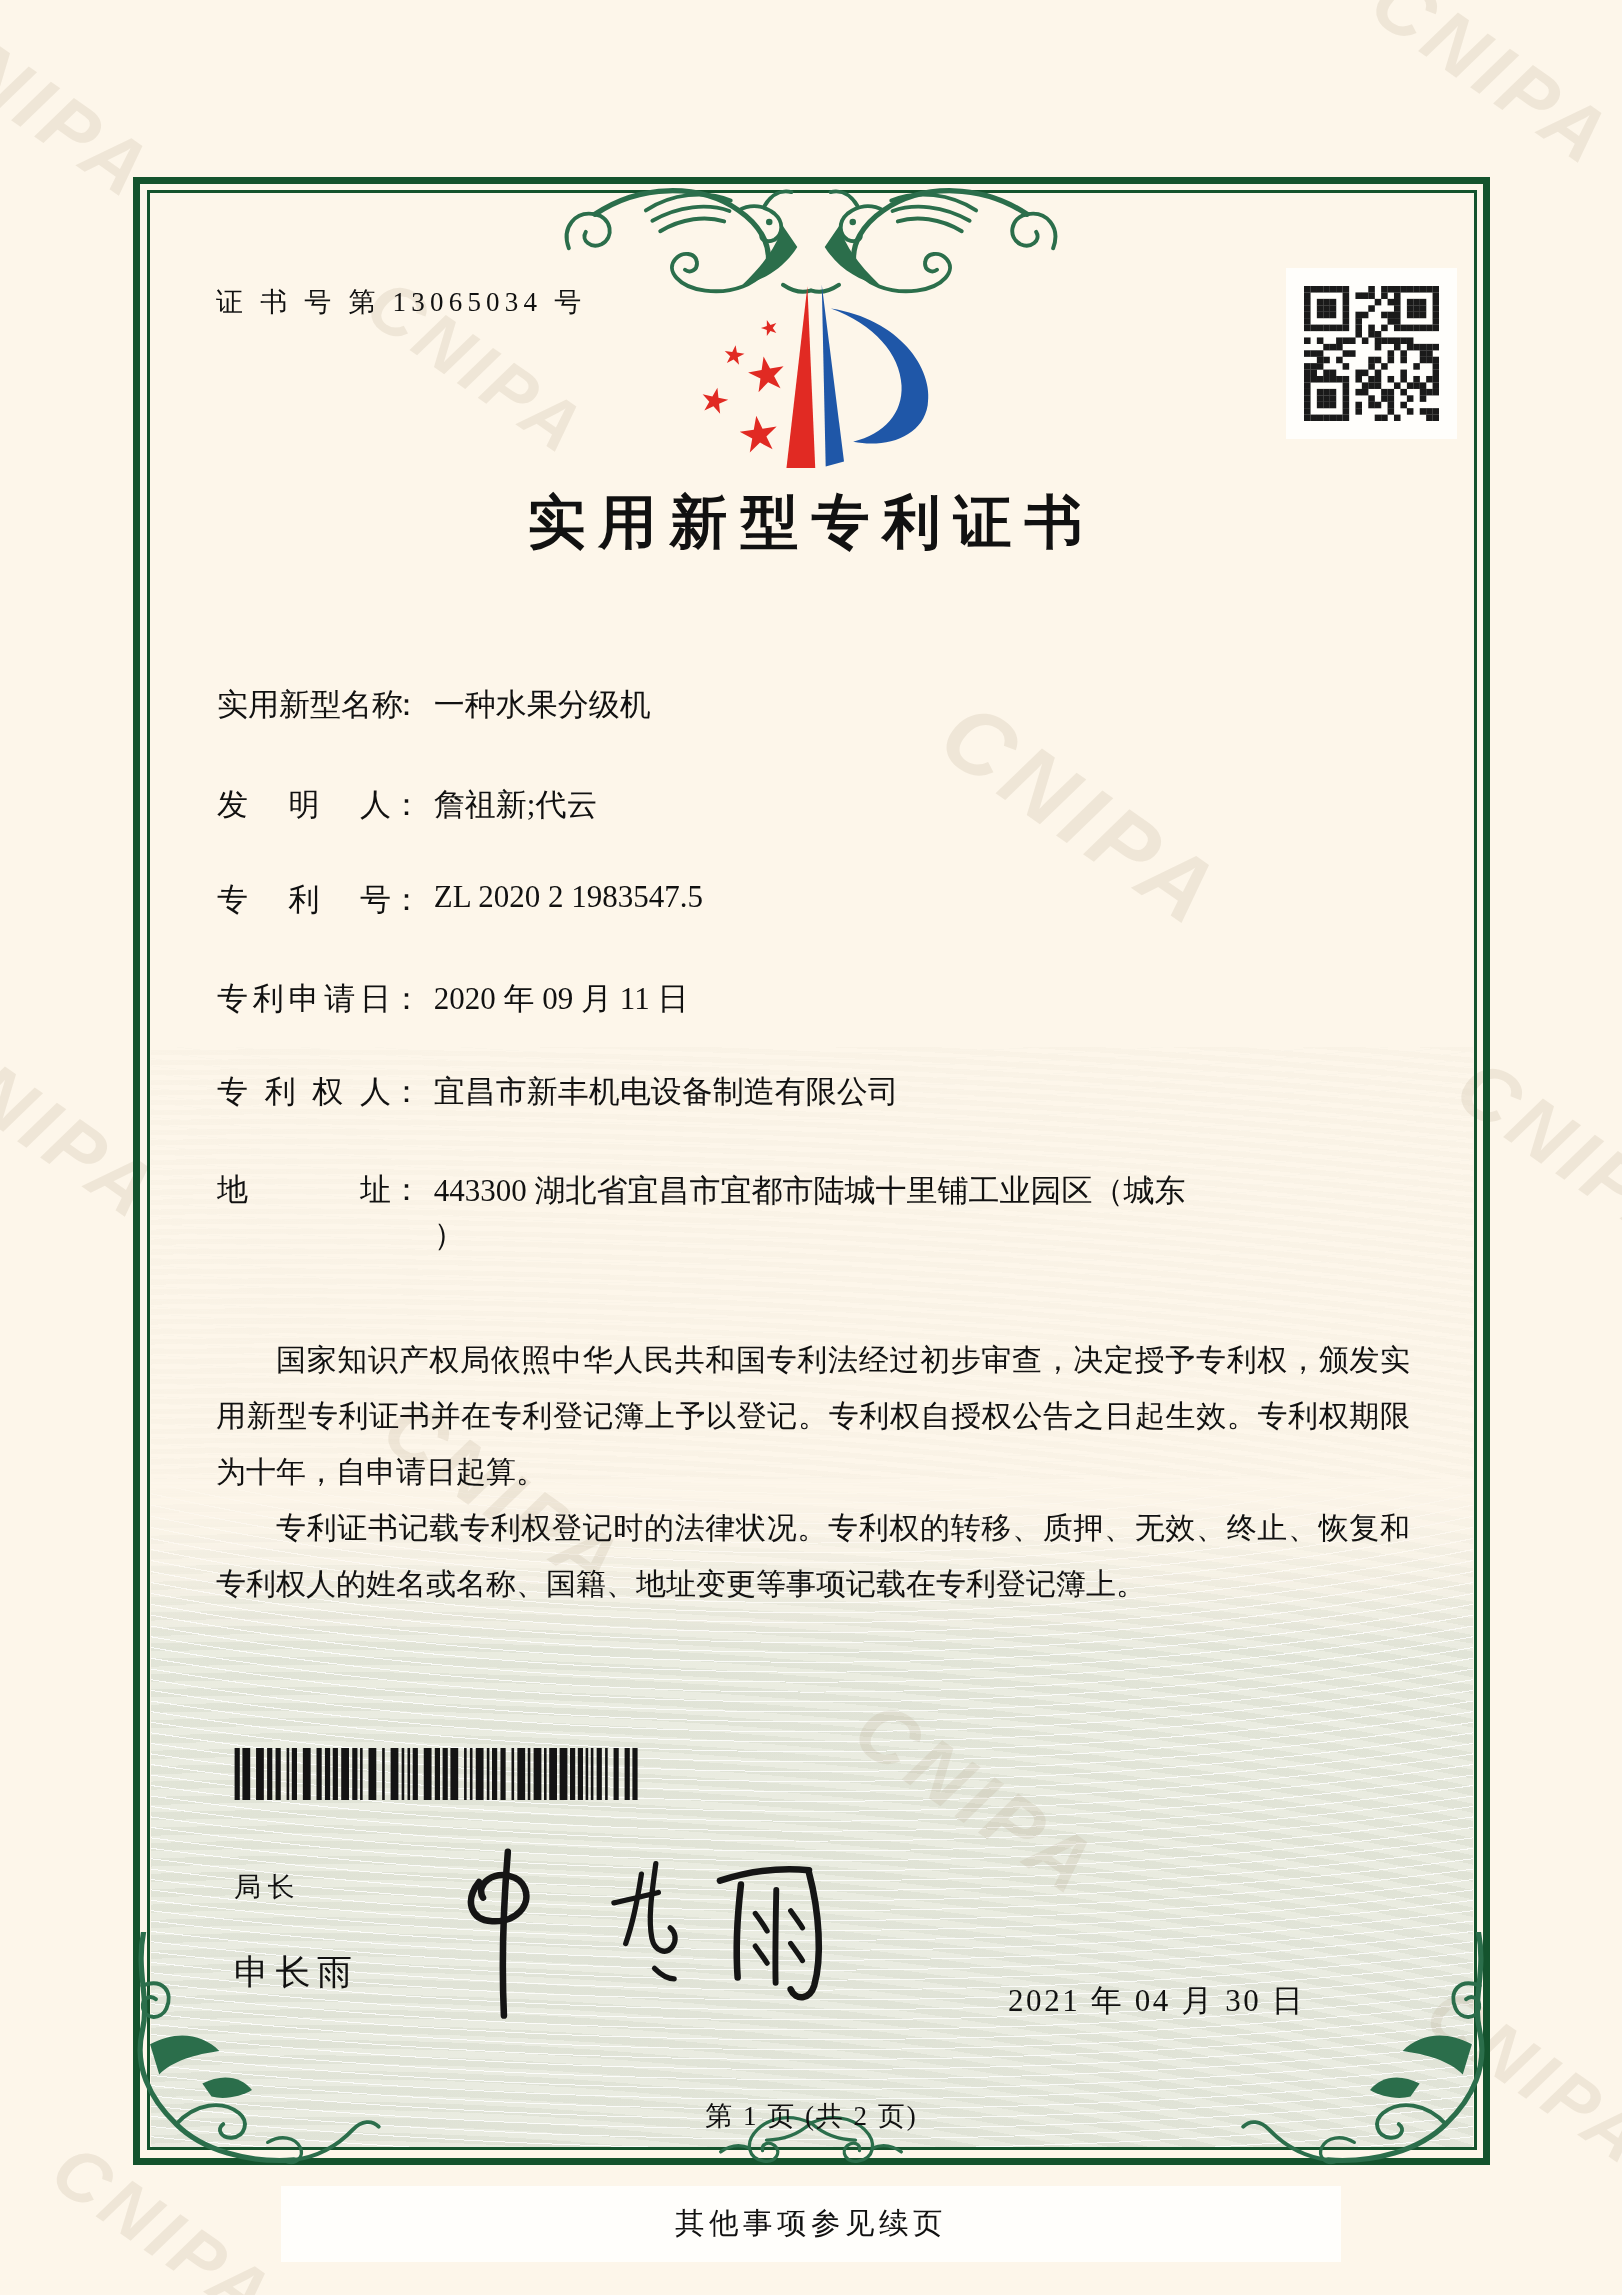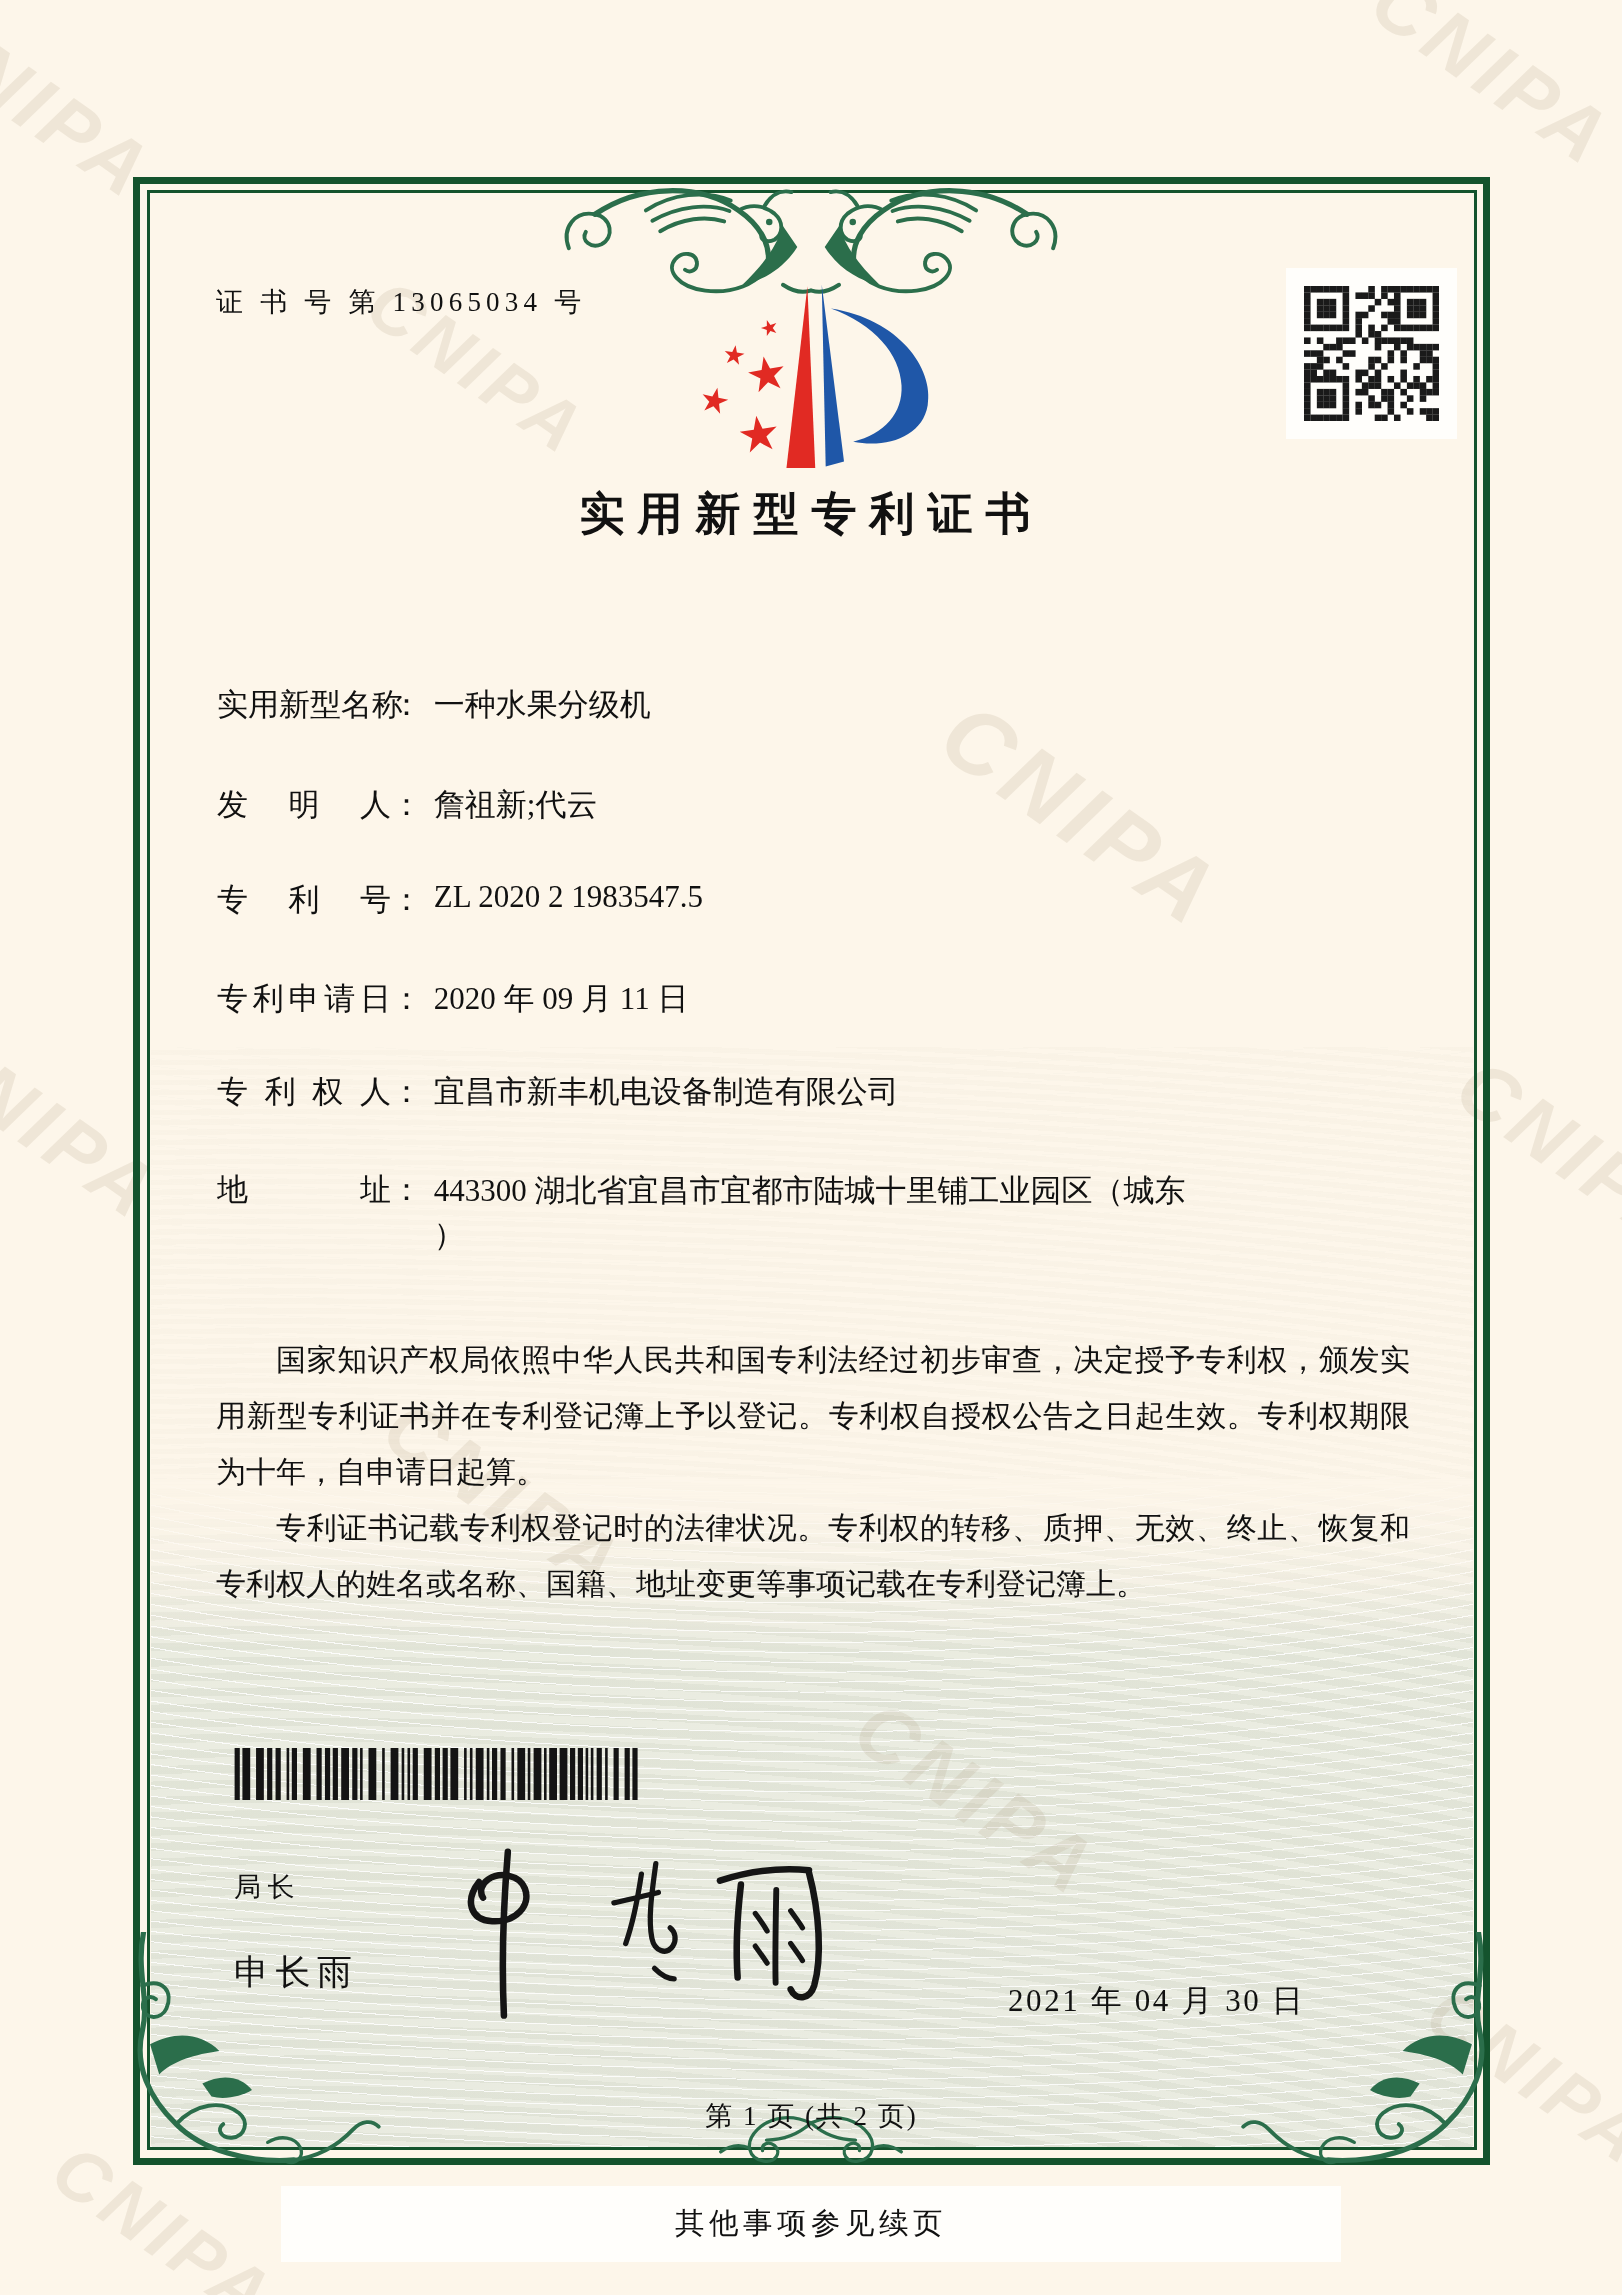--- a/index.html
+++ b/index.html
@@ -42,21 +42,21 @@
     border:3.3px solid #14532d; box-sizing:border-box;
   }
   .ornament{position:absolute; color:#2b6e4b;}
   
   .cert-no{position:absolute; left:216px; top:284px; font-size:27px; letter-spacing:5.2px;}
   .logo{position:absolute; left:691px; top:277px; width:255px; height:204px;}
   .qr-box{position:absolute; left:1286px; top:268px; width:171px; height:171px; background:#fffefb;}
   .qr-box svg{position:absolute; left:18.3px; top:18.3px;}
   .title{
     position:absolute; left:0; top:484px; width:100%; text-align:center;
-    font-size:45px; font-weight:bold; letter-spacing:13px;
+    font-size:58px; font-weight:bold; letter-spacing:13px;
   }
   
   .frow{position:absolute; left:217px; font-size:31px; white-space:nowrap;}
   .flabel{
     display:inline-block; width:174px; text-align:justify; text-align-last:justify;
     -moz-text-align-last:justify; vertical-align:top;
   }
   .fcolon{vertical-align:top;}
   .fvalue{vertical-align:top; margin-left:11.8px;margin-top:44px;}
   .addr-wrap{display:inline-block; vertical-align:top; margin-left:11.8px; line-height:44px;}

